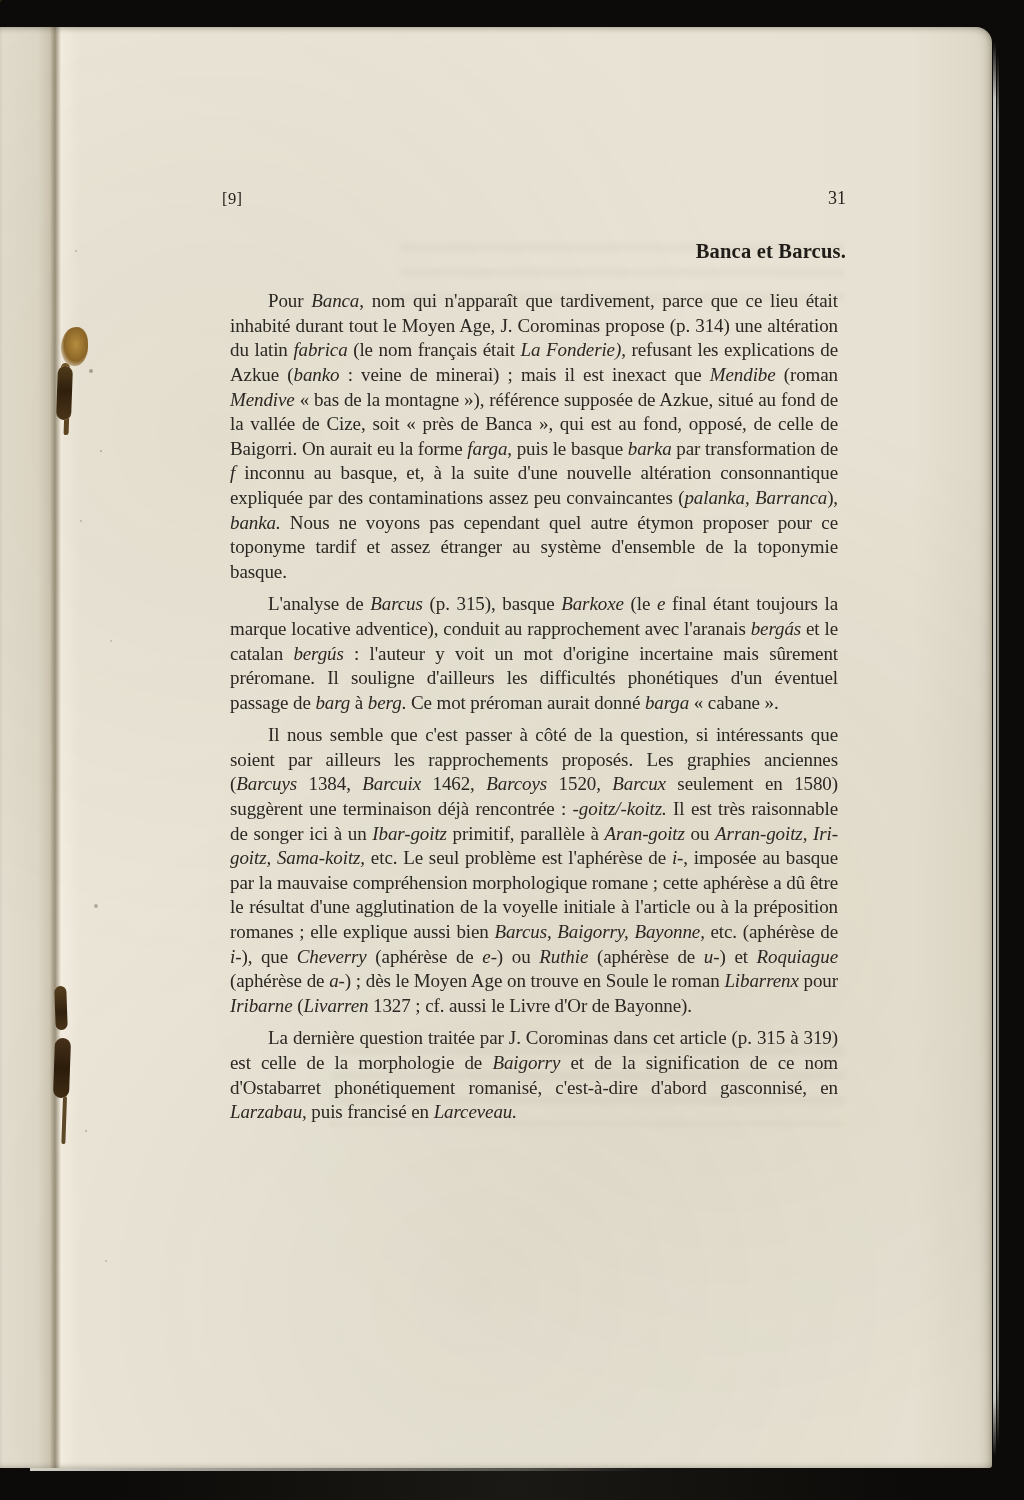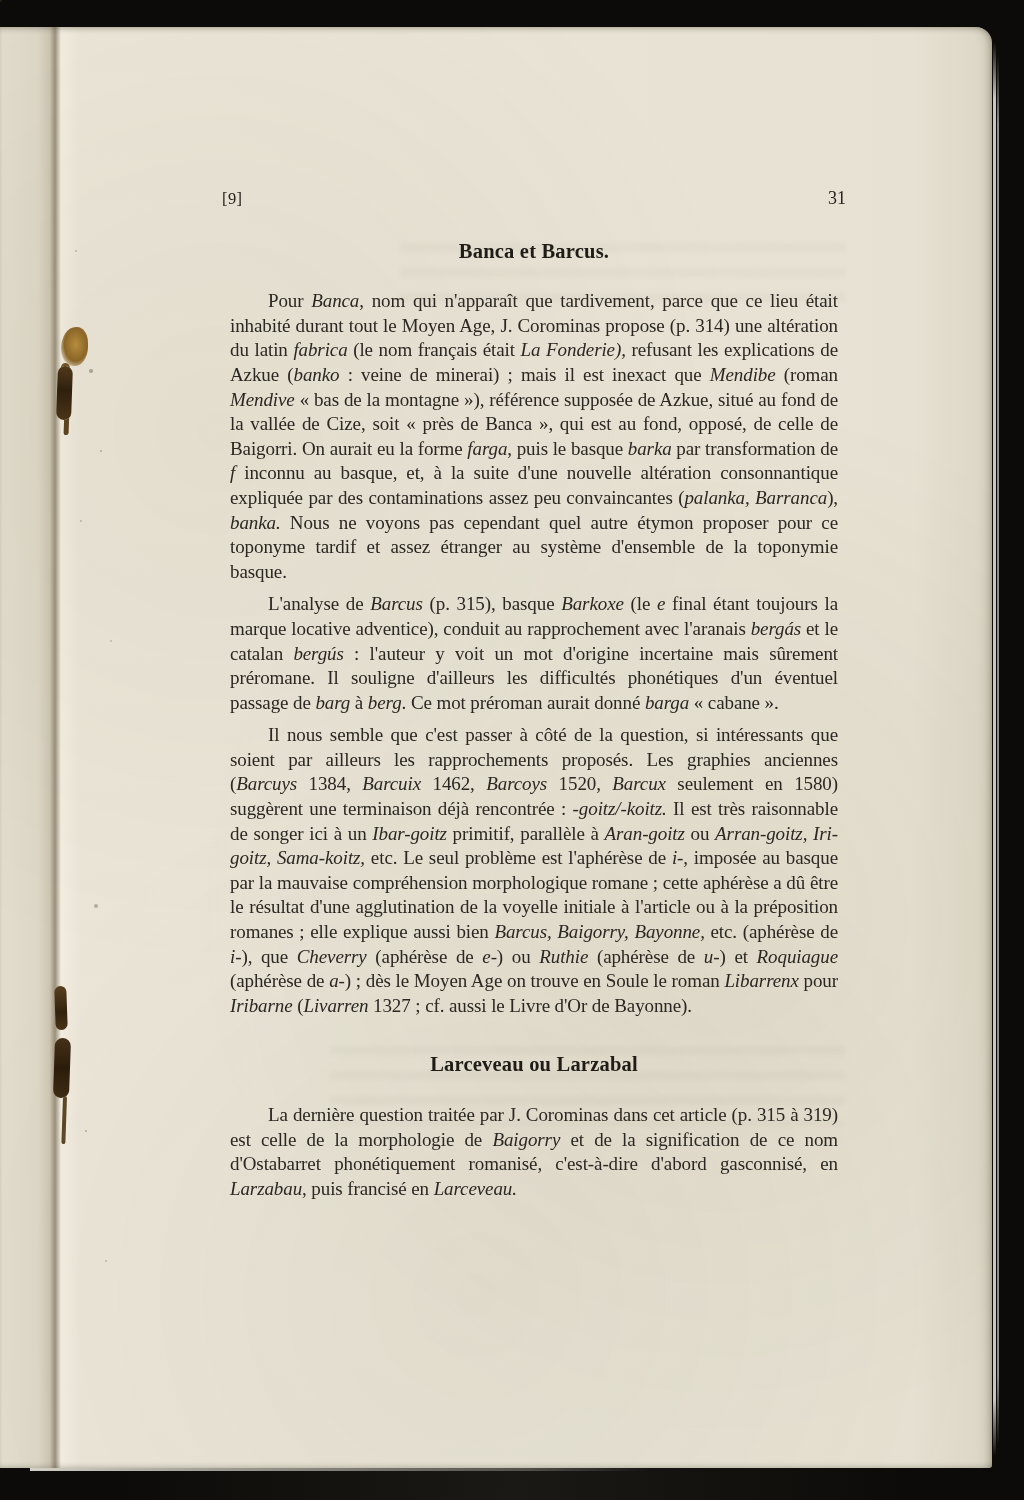--- a/index.html
+++ b/index.html
@@ -145,21 +145,21 @@
     margin-bottom: 27px;
     color: #26221d;
   }
   .running-header .pageno { font-size: 18px; letter-spacing: 0; }
   .section-heading {
     font-size: 20.5px;
     font-weight: bold;
     color: #201c17;
     margin: 0 0 26px 0;
     letter-spacing: 0.2px;
-    text-align: center;
+    text-align: right;
   }
   .section-heading.later { margin-top: 34px; }
   .para {
     margin: 8px;
     text-indent: 38px;
     hyphens: auto;
   }
 </style>
 </head>
 <body>
@@ -184,18 +184,17 @@
   <div class="content">
     <div class="running-header">
       <span>[9]</span>
       <span class="pageno">31</span>
     </div>
     <div id="page-body">
         <h2 class="section-heading">Banca et Barcus.</h2>
         <p class="para"><span>Pour </span><i>Banca</i><span>, nom qui n'apparaît que tardivement, parce que ce lieu était inhabité durant tout le Moyen Age, J. Corominas propose (p. 314) une altération du latin </span><i>fabrica</i><span> (le nom français était </span><i>La Fonderie),</i><span> refusant les explications de Azkue (</span><i>banko</i><span> : veine de minerai) ; mais il est inexact que </span><i>Mendibe</i><span> (roman </span><i>Mendive</i><span> « bas de la montagne »), référence supposée de Azkue, situé au fond de la vallée de Cize, soit « près de Banca », qui est au fond, opposé, de celle de Baigorri. On aurait eu la forme </span><i>farga</i><span>, puis le basque </span><i>barka</i><span> par transformation de </span><i>f</i><span> inconnu au basque, et, à la suite d'une nouvelle altération consonnantique expliquée par des contaminations assez peu convaincantes (</span><i>palanka, Barranca</i><span>), </span><i>banka.</i><span> Nous ne voyons pas cependant quel autre étymon proposer pour ce toponyme tardif et assez étranger au système d'ensemble de la toponymie basque.</span></p>
         <p class="para"><span>L'analyse de </span><i>Barcus</i><span> (p. 315), basque </span><i>Barkoxe</i><span> (le </span><i>e</i><span> final étant toujours la marque locative adventice), conduit au rapprochement avec l'aranais </span><i>bergás</i><span> et le catalan </span><i>bergús</i><span> : l'auteur y voit un mot d'origine incertaine mais sûrement préromane. Il souligne d'ailleurs les difficultés phonétiques d'un éventuel passage de </span><i>barg</i><span> à </span><i>berg</i><span>. Ce mot préroman aurait donné </span><i>barga</i><span> « cabane ».</span></p>
         <p class="para"><span>Il nous semble que c'est passer à côté de la question, si intéressants que soient par ailleurs les rapprochements proposés. Les graphies anciennes (</span><i>Barcuys</i><span> 1384, </span><i>Barcuix</i><span> 1462, </span><i>Barcoys</i><span> 1520, </span><i>Barcux</i><span> seulement en 1580) suggèrent une terminaison déjà rencontrée : </span><i>-goitz/-koitz.</i><span> Il est très raisonnable de songer ici à un </span><i>Ibar-goitz</i><span> primitif, parallèle à </span><i>Aran-goitz</i><span> ou </span><i>Arran-goitz, Iri-goitz, Sama-koitz,</i><span> etc. Le seul problème est l'aphérèse de </span><i>i-</i><span>, imposée au basque par la mauvaise compréhension morphologique romane ; cette aphérèse a dû être le résultat d'une agglutination de la voyelle initiale à l'article ou à la préposition romanes ; elle explique aussi bien </span><i>Barcus, Baigorry, Bayonne,</i><span> etc. (aphérèse de </span><i>i-</i><span>), que </span><i>Cheverry</i><span> (aphérèse de </span><i>e-</i><span>) ou </span><i>Ruthie</i><span> (aphérèse de </span><i>u-</i><span>) et </span><i>Roquiague</i><span> (aphérèse de </span><i>a-</i><span>) ; dès le Moyen Age on trouve en Soule le roman </span><i>Libarrenx</i><span> pour </span><i>Iribarne</i><span> (</span><i>Livarren</i><span> 1327 ; cf. aussi le Livre d'Or de Bayonne).</span></p>
-        <h2 class="section-heading later">Larceveau ou Larzabal</h2>
         <p class="para"><span>La dernière question traitée par J. Corominas dans cet article (p. 315 à 319) est celle de la morphologie de </span><i>Baigorry</i><span> et de la signification de ce nom d'Ostabarret phonétiquement romanisé, c'est-à-dire d'abord gasconnisé, en </span><i>Larzabau</i><span>, puis francisé en </span><i>Larceveau.</i></p>
       </div>
   </div>
 
 </div>
 
 </body></html>

